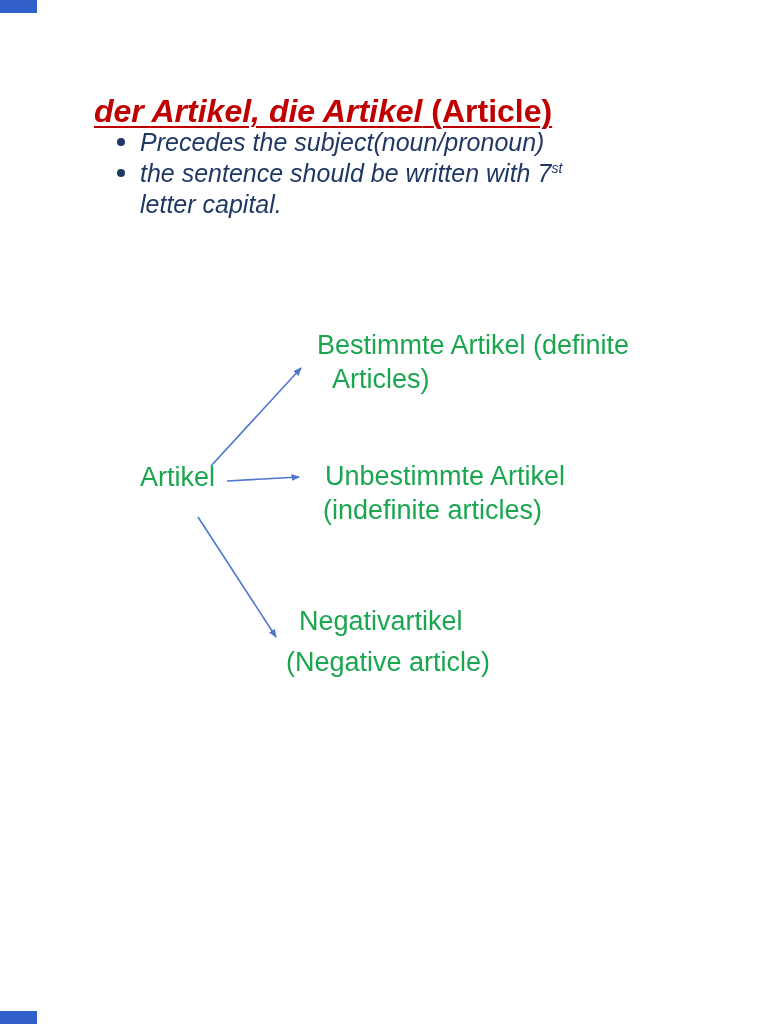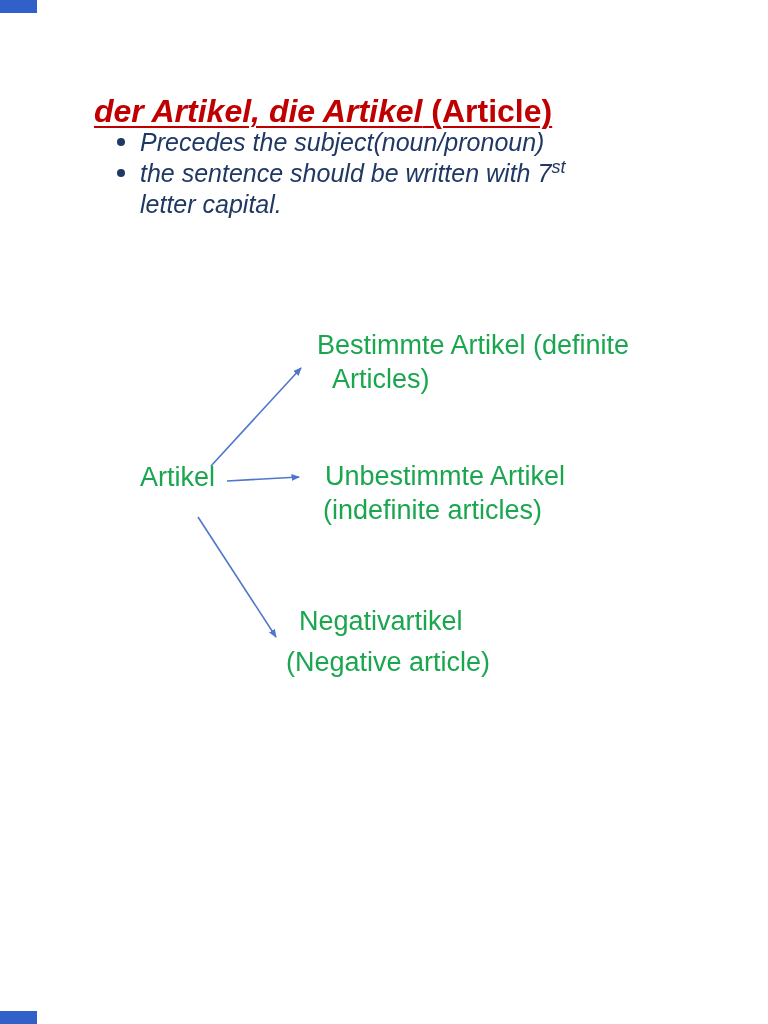--- a/index.html
+++ b/index.html
@@ -60,21 +60,21 @@
     position: absolute;
     left: 13px;
     top: 11px;
     width: 8px;
     height: 8px;
     border-radius: 50%;
     background: var(--body-navy, #1f3864);
   }
   .bullet-list .bline { white-space: nowrap; }
   .bullet-list sup {
-    font-size: 18px;
+    font-size: 14px;
     line-height: 0;
     vertical-align: super;
   }
 
   .diagram-text {
     position: absolute;
     color: var(--diagram-green, #1aa64f);
     font-size: 27px;
     line-height: 34px;
     white-space: nowrap;

